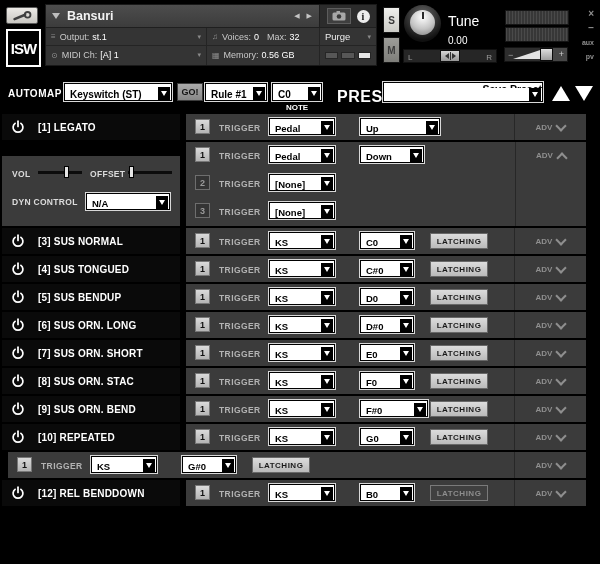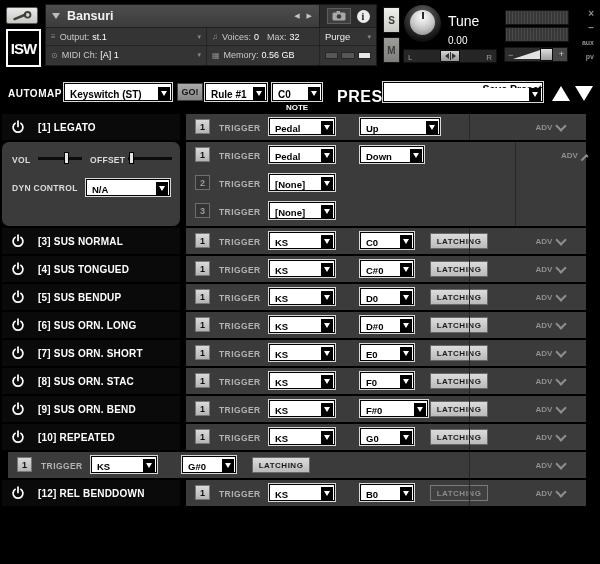--- a/index.html
+++ b/index.html
@@ -95,37 +95,37 @@
   
   #artlist{position:absolute;left:2px;top:114px;width:584px;}
   .art-row{display:flex;margin-bottom:2px;height:26px;}
   .art-row.exp{height:84px;}
   .left-col{width:178px;display:flex;flex-direction:column;}
   .name-cell{height:26px;background:#0a0a0a;display:flex;align-items:center;flex:0 0 auto;}
   .pwr{margin-left:9px;width:14px;height:14px;cursor:pointer;flex:0 0 auto;}
   .art-name{margin-left:13px;color:#fff;font-size:10px;font-weight:bold;letter-spacing:.2px;white-space:nowrap;}
   .trig-cell{flex:1;margin-left:6px;background:#3b3b3b;position:relative;}
   .adv-col{position:absolute;right:0;top:0;bottom:0;width:71px;border-left:1px solid #272727;
-    display:flex;align-items:center;justify-content:center;gap:5px;color:#8f8f8f;font-size:8px;font-weight:bold;cursor:pointer;padding-left:45px;}
+    display:flex;align-items:center;justify-content:center;gap:5px;color:#8f8f8f;font-size:8px;font-weight:bold;cursor:pointer;}
   .art-row.exp .adv-col{align-items:flex-start;padding-top:9px;box-sizing:border-box;}
   .chev{display:block;width:6px;height:6px;border-right:2px solid #8f8f8f;border-bottom:2px solid #8f8f8f;}
   .chev.down{transform:rotate(45deg);margin-top:-3px;}
   .chev.up{transform:rotate(-135deg);margin-top:3px;}
   .trig-line{height:26px;position:relative;}
   .art-row.exp .trig-line{height:28px;}
   .numbtn{position:absolute;left:9px;top:5px;width:15px;height:15px;box-sizing:border-box;font-size:9px;font-weight:bold;
     display:flex;align-items:center;justify-content:center;cursor:pointer;}
   .numbtn.on{background:linear-gradient(#dadada,#b5b5b5);border:1px solid #777;color:#111;}
   .numbtn.off{background:#343434;border:1px solid #6e6e6e;color:#9a9a9a;}
   .trig-label{position:absolute;left:33px;top:9px;font-size:8.5px;font-weight:bold;color:#b3b3b3;letter-spacing:.4px;}
   .latch{position:absolute;left:244px;top:5px;width:58px;height:16px;box-sizing:border-box;font-size:8px;font-weight:bold;
     letter-spacing:.5px;display:flex;align-items:center;justify-content:center;cursor:pointer;}
   .latch.on{background:linear-gradient(#dcdcdc,#bababa);border:1px solid #686868;color:#1a1a1a;}
   .latch.off{background:#3f3f3f;border:1px solid #7a7a7a;color:#8d8d8d;}
-  .exp-panel{flex:1;margin-top:0;background:#3b3b3b;position:relative;border-radius:7px;}
+  .exp-panel{flex:1;margin-top:14px;background:#3b3b3b;position:relative;}
   .ep-label{position:absolute;font-size:8.5px;font-weight:bold;color:#dcdcdc;letter-spacing:.3px;}
   .mini-sl{position:absolute;height:12px;cursor:ew-resize;}
   .mini-sl:before{content:'';position:absolute;left:0;right:0;top:5px;height:3px;background:#0c0c0c;}
   .mini-h{position:absolute;top:0;width:5px;height:12px;background:#e4e4e4;border:1px solid #000;box-sizing:border-box;}
 </style>
 </head>
 <body>
 
 <div id="kheader">
   <div class="wrench-btn">

